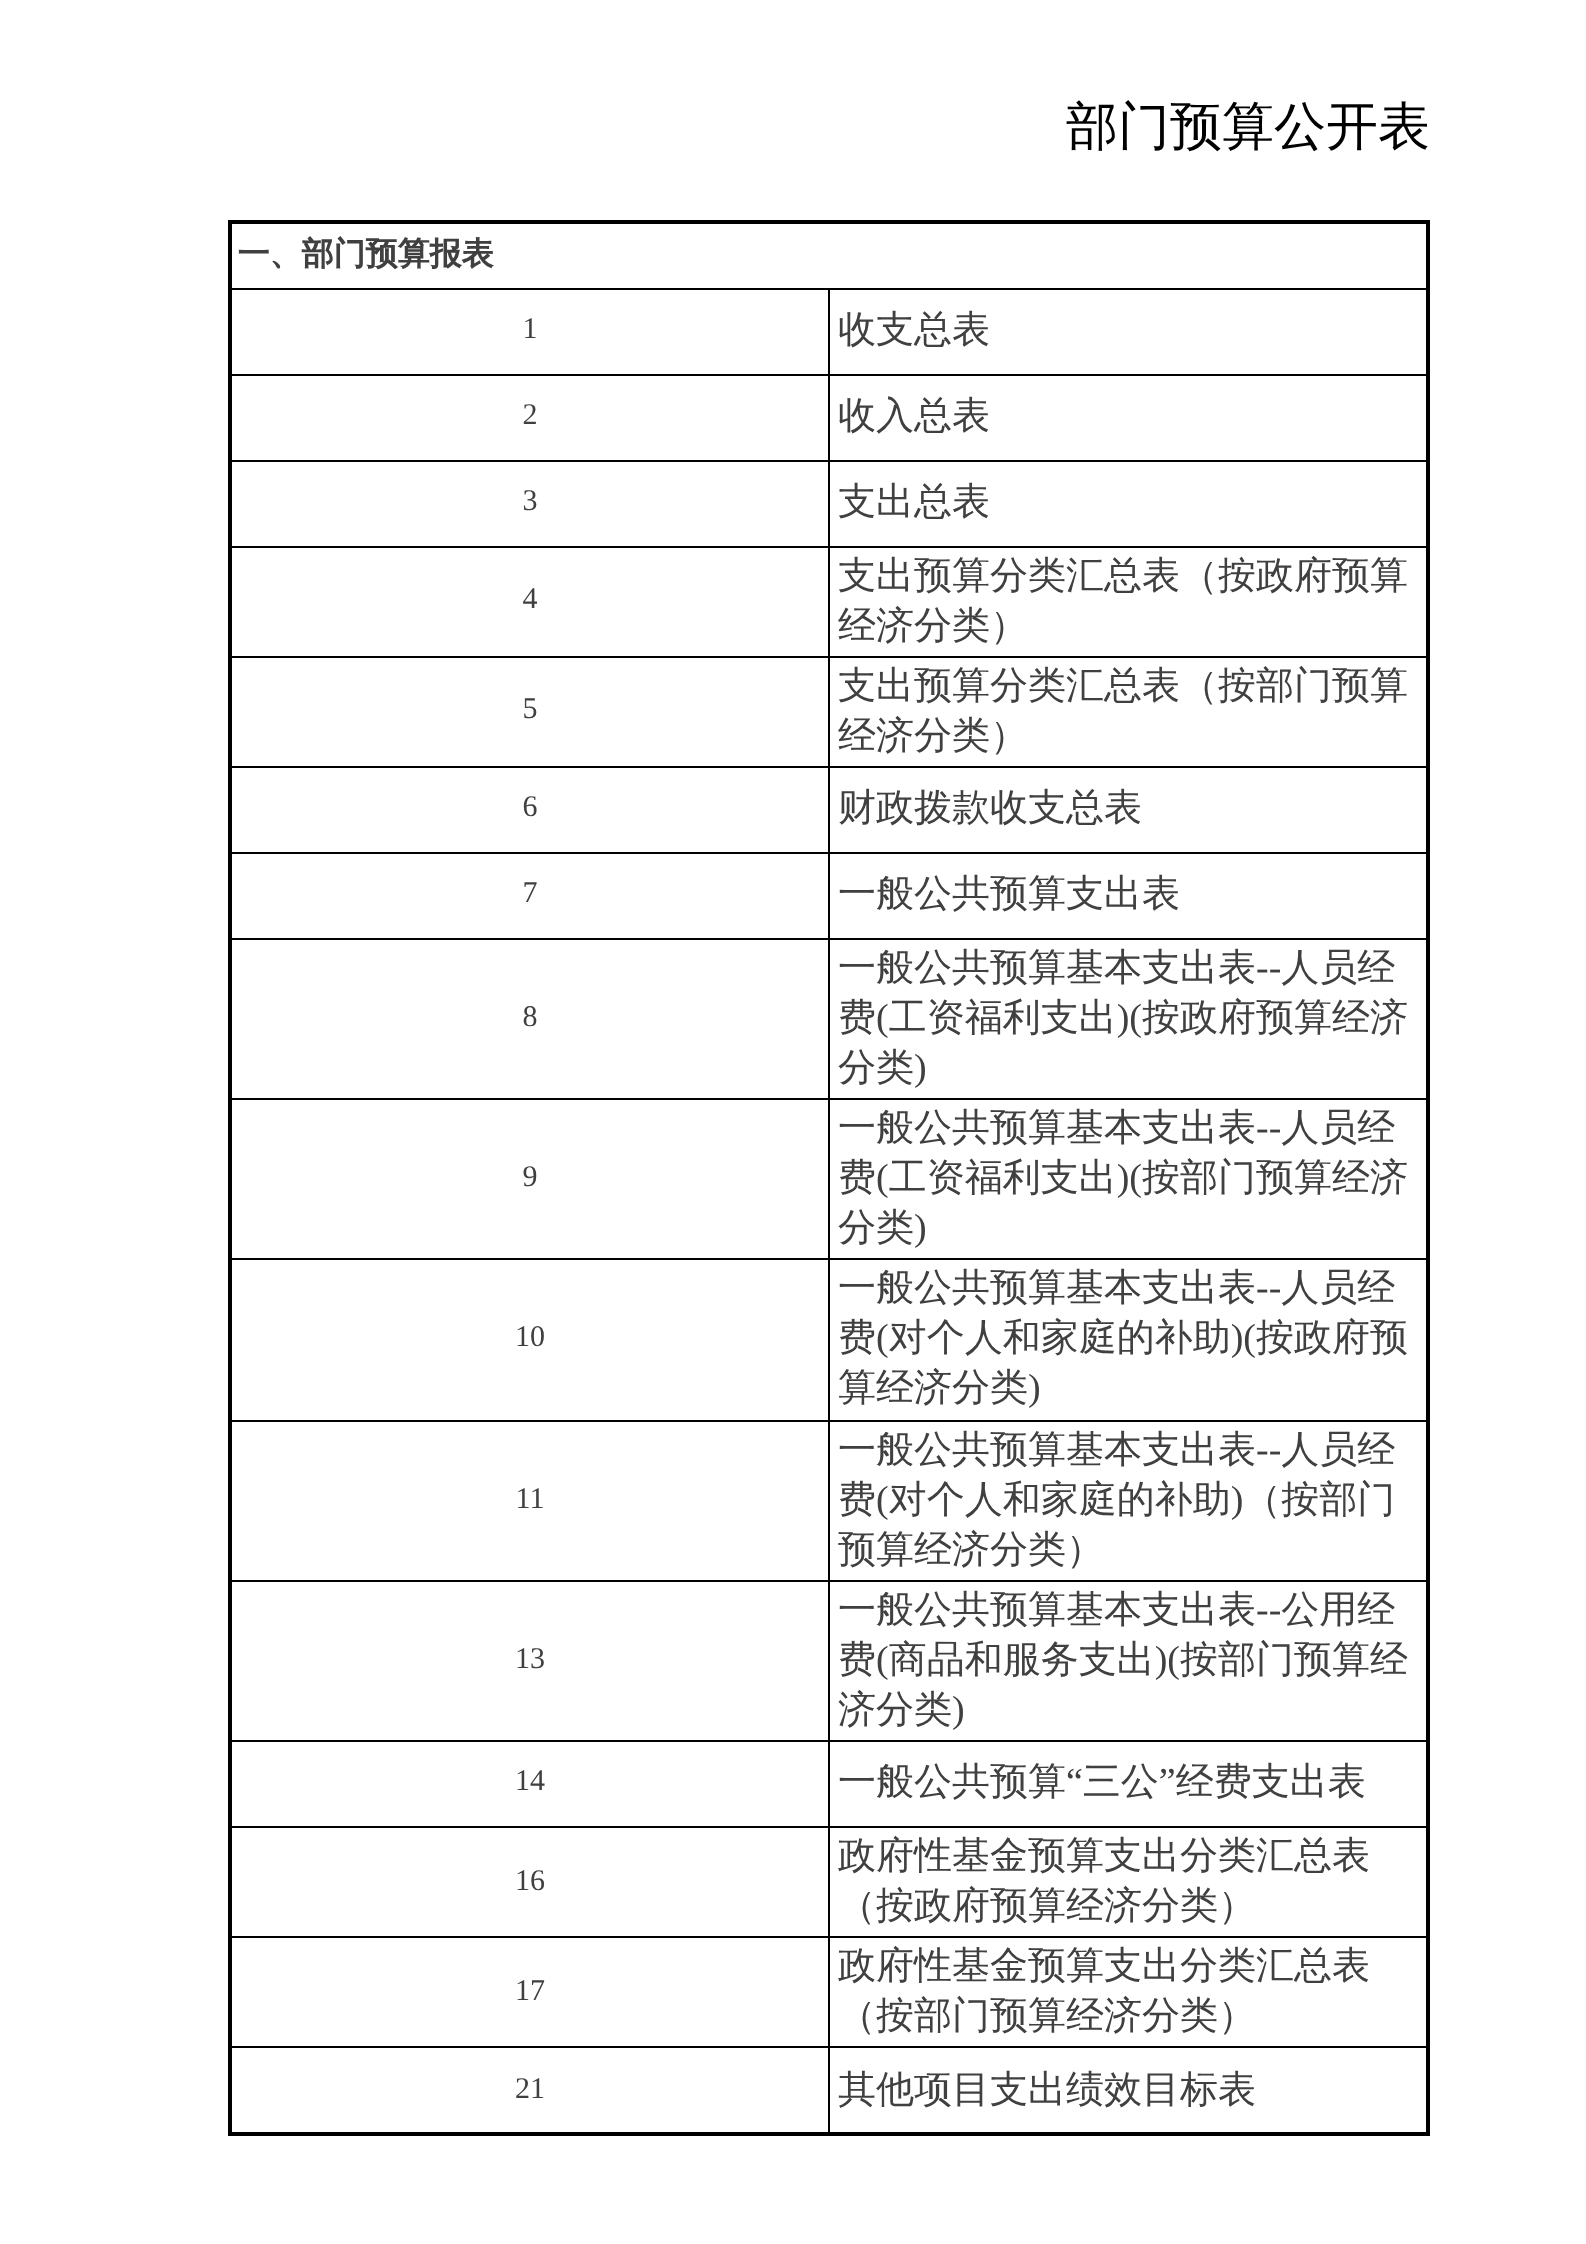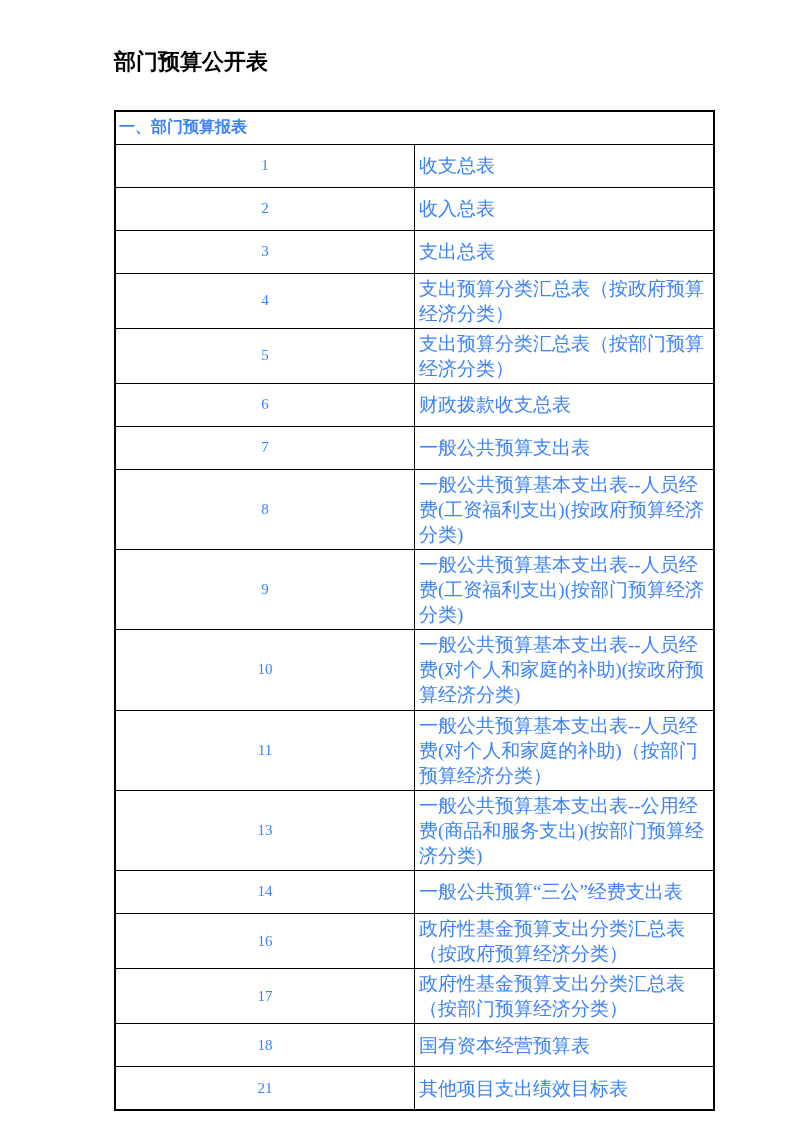--- a/index.html
+++ b/index.html
@@ -14,40 +14,40 @@
     background: #ffffff;
     color: #000000;
     font-family: "Liberation Serif", "DejaVu Serif", serif;
     overflow: hidden;
   }
   .doc-title {
     position: absolute;
     top: 50px;
     left: 114px;
     width: 601px;
-    text-align: left;
-    font-size: 22px;
-    font-weight: bold;
+    text-align: right;
+    font-size: 26px;
+    font-weight: normal;
     line-height: 1.1;
     white-space: nowrap;
   }
   table.budget-table {
     position: absolute;
     top: 110px;
     left: 114px;
     width: 601px;
     border-collapse: collapse;
     table-layout: fixed;
     border: 2px solid #000000;
   }
   table.budget-table th,
   table.budget-table td {
     border: 1px solid #000000;
     box-sizing: border-box;
-    color: #3b82f6;
+    color: #404040;
   }
   th.section-header {
     height: 33px;
     text-align: left;
     font-size: 16px;
     font-weight: bold;
     padding: 2px 3px;
     vertical-align: middle;
   }
   td.num-cell {
@@ -135,23 +135,19 @@
   </tr>
         <tr>
     <td class="num-cell">16</td>
     <td class="name-cell">政府性基金预算支出分类汇总表（按政府预算经济分类）</td>
   </tr>
         <tr>
     <td class="num-cell">17</td>
     <td class="name-cell">政府性基金预算支出分类汇总表（按部门预算经济分类）</td>
   </tr>
         <tr>
-    <td class="num-cell">18</td>
-    <td class="name-cell">国有资本经营预算表</td>
-  </tr>
-        <tr>
     <td class="num-cell">21</td>
     <td class="name-cell">其他项目支出绩效目标表</td>
   </tr>
       </tbody>
   </table>
 
 </div>
 
 </body></html>

